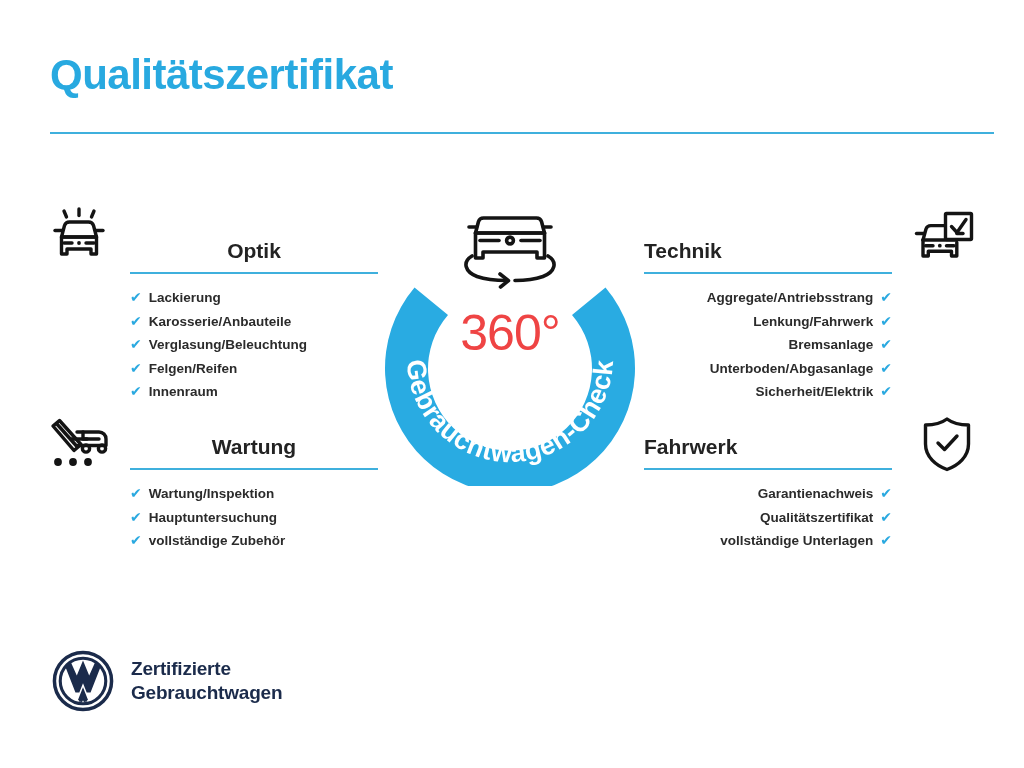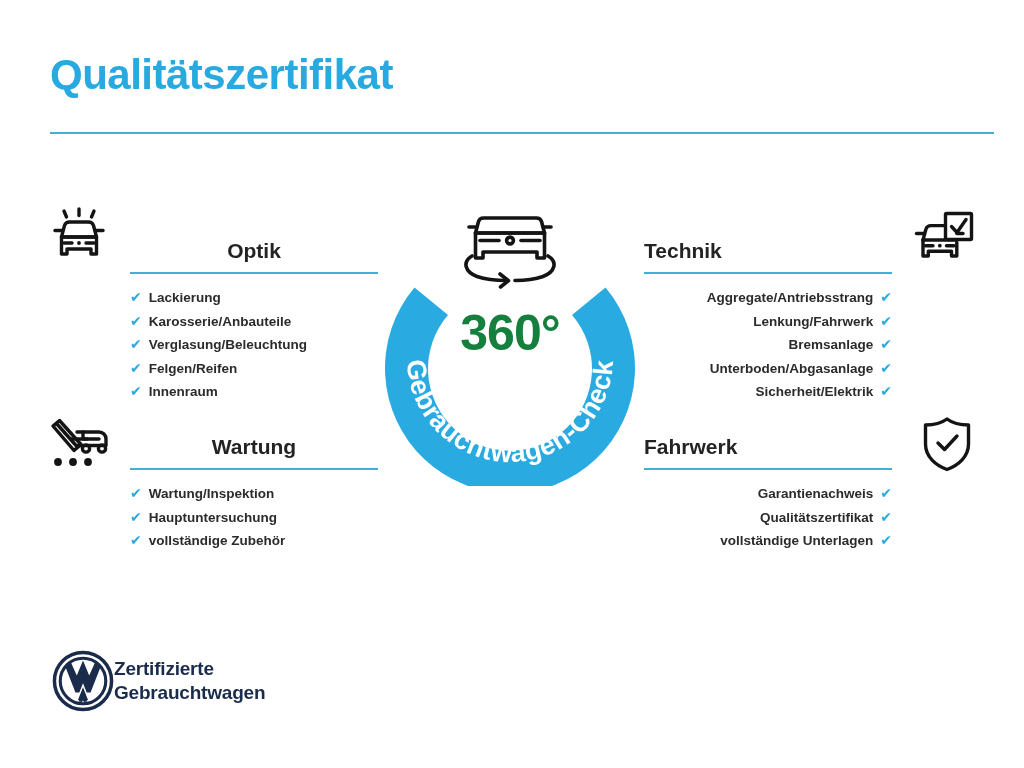--- a/index.html
+++ b/index.html
@@ -134,33 +134,34 @@
     top: 0;
     width: 272px;
     height: 290px;
     display: flex;
     align-items: center;
     justify-content: center;
     pointer-events: none;
   }
   .badge-number span {
     font-size: 50px;
-    font-weight: bold;
-    color: #15803d;
+    font-weight: normal;
+    color: #ef4444;
     letter-spacing: -1px;
     transform: translateY(-8px);
   }
 
   
   .vw-footer {
     position: absolute;
     left: 52px;
     top: 650px;
     display: flex;
     align-items: center;
+    gap: 17px;
   }
   .vw-mark { width: 62px; height: 62px; }
   .vw-text {
     font-size: 19px;
     font-weight: bold;
     line-height: 24px;
     color: #1b2b4b;
     letter-spacing: -0.2px;
   }
   .vw-text div { white-space: nowrap; }

